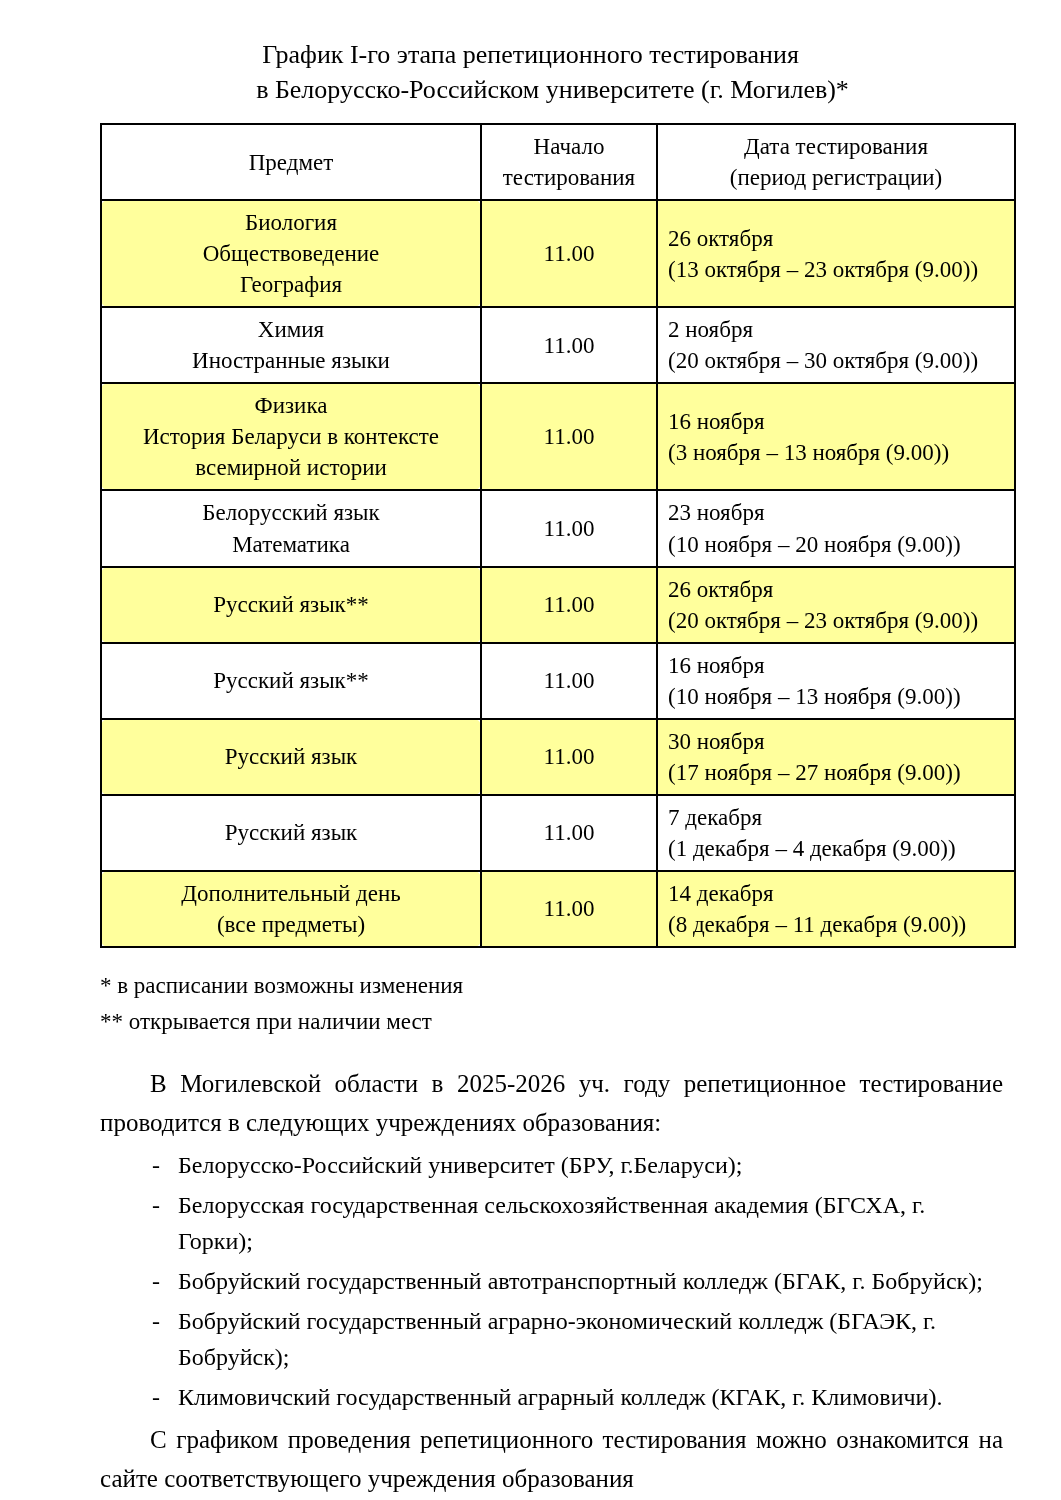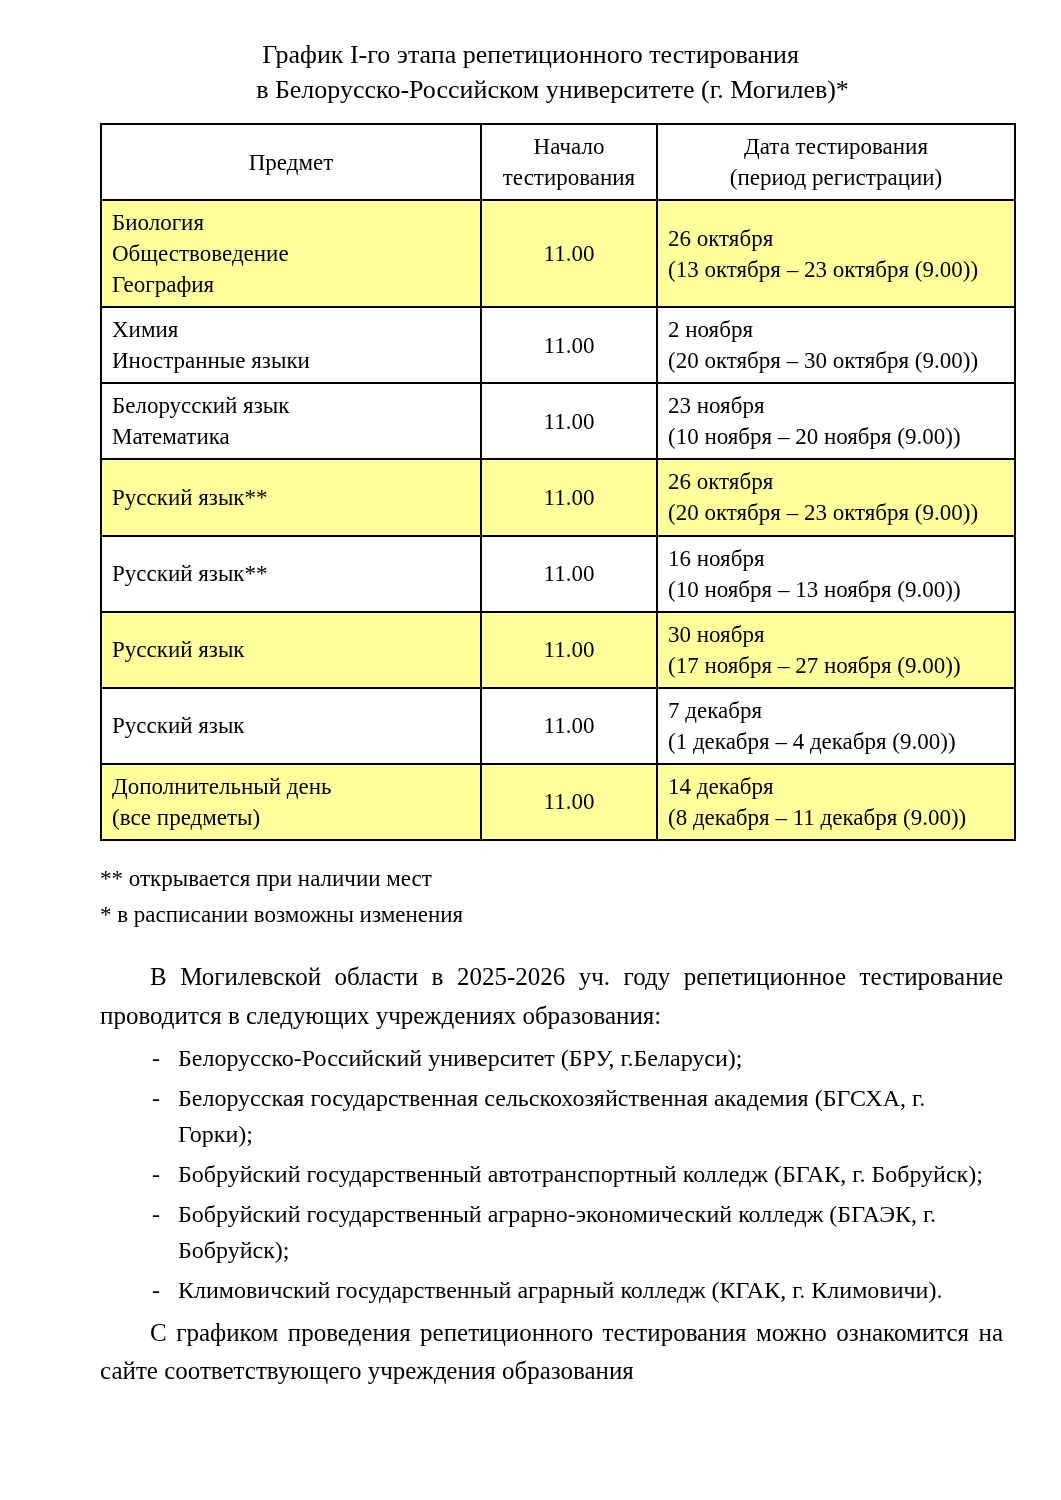--- a/index.html
+++ b/index.html
@@ -47,21 +47,21 @@
     font-size: 23px;
     vertical-align: middle;
     padding: 6px 10px;
     white-space: pre-line;
     line-height: 1.35;
   }
   col.c-subject { width: 380px; }
   col.c-time    { width: 176px; }
   col.c-date    { width: 358px; }
   th { text-align: center; background: #ffffff; }
-  td.cell-subject { text-align: left; padding-left: 13px; }
+  td.cell-subject { text-align: center; padding-left: 13px; border-radius: 7px; }
   td.cell-time    { text-align: center; }
   td.cell-date    { text-align: left; }
   tr.row-yellow td { background: #ffff9c; }
   tr.row-white  td { background: #ffffff; }
   .footnotes {
     margin: 20px 0 0 100px;
     font-size: 23px;
     line-height: 1.55;
   }
   .footnote { white-space: pre-line; }
@@ -129,20 +129,28 @@
         <td class="cell-date">26 октября
 (13 октября – 23 октября (9.00))</td>
       </tr>
       <tr class="row-white">
         <td class="cell-subject">Химия
 Иностранные языки</td>
         <td class="cell-time">11.00</td>
         <td class="cell-date">2 ноября
 (20 октября – 30 октября (9.00))</td>
       </tr>
+      <tr class="row-yellow">
+        <td class="cell-subject">Физика
+История Беларуси в контексте
+всемирной истории</td>
+        <td class="cell-time">11.00</td>
+        <td class="cell-date">16 ноября
+(3 ноября – 13 ноября (9.00))</td>
+      </tr>
       <tr class="row-white">
         <td class="cell-subject">Белорусский язык
 Математика</td>
         <td class="cell-time">11.00</td>
         <td class="cell-date">23 ноября
 (10 ноября – 20 ноября (9.00))</td>
       </tr>
       <tr class="row-yellow">
         <td class="cell-subject">Русский язык**</td>
         <td class="cell-time">11.00</td>
@@ -171,22 +179,22 @@
         <td class="cell-subject">Дополнительный день
 (все предметы)</td>
         <td class="cell-time">11.00</td>
         <td class="cell-date">14 декабря
 (8 декабря – 11 декабря (9.00))</td>
       </tr>
     </tbody>
   </table>
 
   <div class="footnotes">
+    <div class="footnote">* в расписании возможны изменения</div>
     <div class="footnote">** открывается при наличии мест</div>
-    <div class="footnote">* в расписании возможны изменения</div>
   </div>
 
   <p class="body-para">В Могилевской области в 2025-2026 уч. году репетиционное тестирование проводится в следующих учреждениях образования:</p>
 
   <div class="inst-list">
     <div class="inst-item">
       <span class="inst-dash">-</span>
       <span>Белорусско-Российский университет (БРУ, г.Беларуси);</span>
     </div>
     <div class="inst-item">

